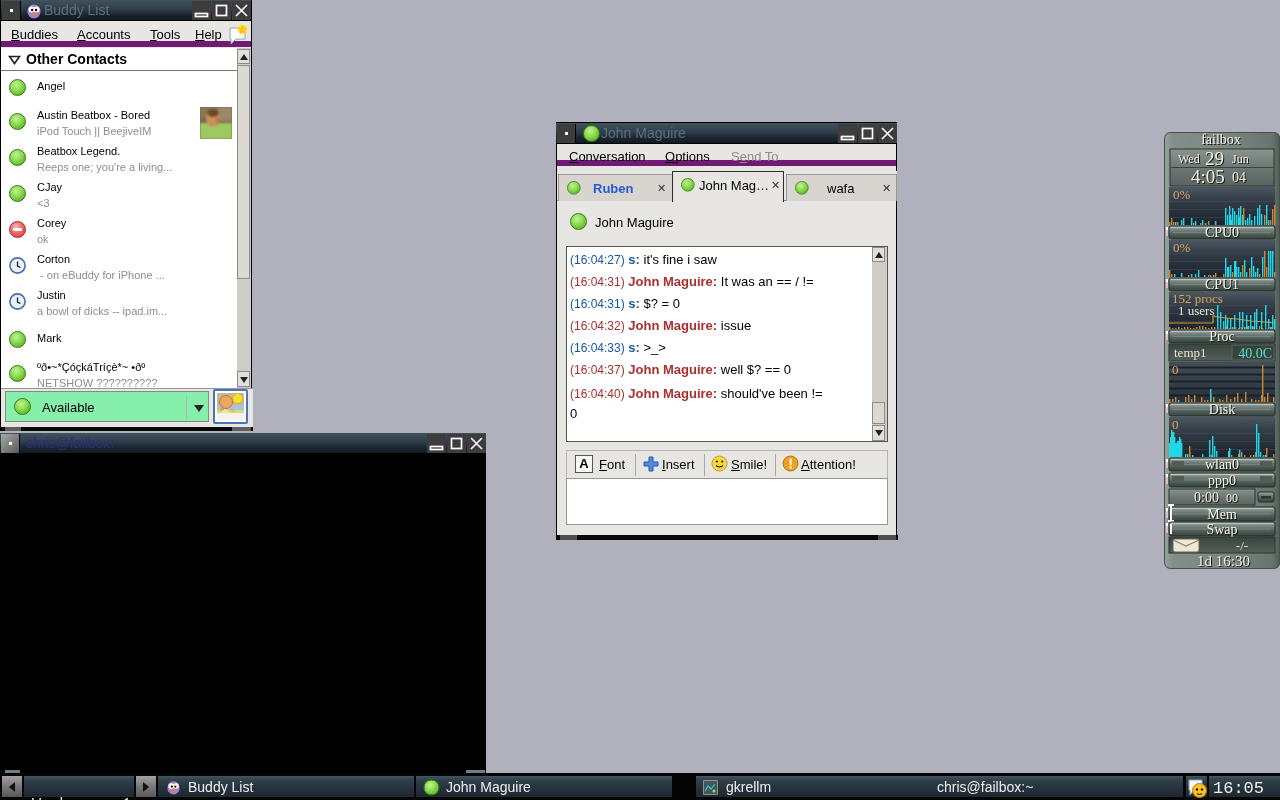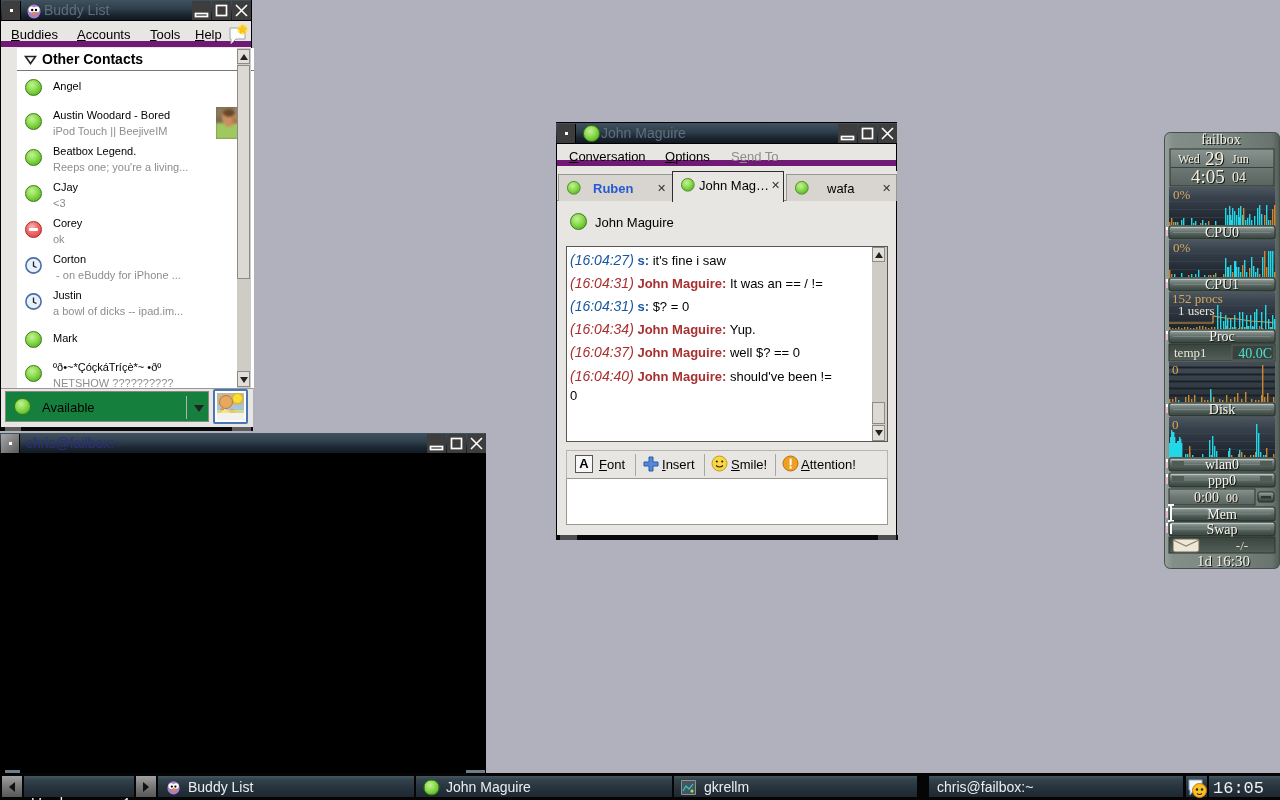--- a/index.html
+++ b/index.html
@@ -20,21 +20,21 @@
 .ball { position:absolute; width:17px; height:17px; border-radius:50%; }
 .ball.g { background:radial-gradient(circle at 6px 5px, #c6f09a 0%, #8ede52 40%, #61bc2a 75%, #4e9e1e 100%); border:1px solid #3c7a14; }
 .ball.r { background:radial-gradient(circle at 6px 5px, #f8b8b8 0%, #ee6a6a 45%, #d83838 100%); border:1px solid #a82424; }
 .ball.r::after { content:""; position:absolute; left:3px; top:6px; width:9px; height:3px; background:#fff; border-radius:1px; }
 .clockic { position:absolute; width:17px; height:17px; }
 .bname { position:absolute; left:36px; font-size:11px; color:#000; white-space:nowrap; }
 .bsub { position:absolute; left:36px; font-size:11px; color:#8d8d8d; white-space:nowrap; }
 .tab { position:absolute; top:3px; height:27px; font-size:13px; }
 .tabball { left:8px; top:6px; transform:scale(0.8); transform-origin:left top; }
 .tabx { position:absolute; top:7px; font-size:11px; color:#333; }
-.ts { font-size:14px;font-style:italic; }
+.ts { font-size:12px; }
 .b { color:#16569e; }
 .r { color:#a82f2f; }
 .tbtxt { position:absolute; top:6px; font-size:13px;text-align:right; }
 .tbsep { position:absolute; top:3px; width:1px; height:22px; background:#aaa7a2; }
 .wsbtn { position:absolute; top:3px; width:20px; height:21px; background:linear-gradient(180deg,#a2a2a2,#7c7c7c 45%,#585858); text-align:center; }
 .tpanel { position:absolute; top:3px; height:21px; background:linear-gradient(180deg,#46565e 0%,#32424c 18%,#27333d 55%,#1d2831 100%); }
 .ttxt { position:absolute; left:30px; top:3px; font-size:14px; color:#eceff1; white-space:nowrap; }
 </style>
 </head>
 <body>
@@ -104,33 +104,33 @@
     <span style="left:76px;"><u>A</u>ccounts</span>
     <span style="left:149px;"><u>T</u>ools</span>
     <span style="left:194px;"><u>H</u>elp</span>
     <svg style="position:absolute;left:226px;top:2px;" width="22" height="22" viewBox="0 0 22 22">
       <path d="M3 4 h15 v11 h-9 l-5 5 v-5 h-1 z" fill="#fdfdfd" stroke="#9aa2aa" stroke-width="1"></path>
       <circle cx="15.5" cy="5.5" r="5" fill="#ffe040"></circle>
       <path d="M15.5 1.5 L16.6 4.2 L19.5 4.4 L17.3 6.3 L18 9 L15.5 7.5 L13 9 L13.7 6.3 L11.5 4.4 L14.4 4.2 Z" fill="#f8c820" stroke="#e8a810" stroke-width="0.5"></path>
     </svg>
   </div>
 
-  <div id="blist" style="position:absolute;left:16px;top:48px;width:237px;height:340px;background:#fff;overflow:hidden;font-size:13px;">
+  <div id="blist" style="position:absolute;left:0;top:48px;width:237px;height:340px;background:#fff;overflow:hidden;font-size:13px;">
 
     <svg style="position:absolute;left:7px;top:7px;" width="13" height="10">
         <path d="M1.5 1.5 L11.5 1.5 L6.5 8.5 Z" fill="#fff" stroke="#222" stroke-width="1.6"></path>
       </svg>
     <div style="position:absolute;left:25px;top:3px;font-weight:bold;font-size:14px;">Other Contacts</div>
     <div style="position:absolute;left:0;top:22px;width:237px;height:1px;background:#777;"></div>
 
     <span class="ball g" style="left:8px;top:31px;"></span>
     <div class="bname" style="top:32px;">Angel</div>
 
     <span class="ball g" style="left:8px;top:65px;"></span>
-    <div class="bname" style="top:61px;">Austin Woodard - Bored</div>
+    <div class="bname" style="top:61px;">Austin Beatbox - Bored</div>
     <div class="bsub" style="top:77px;">iPod Touch || BeejiveIM</div>
     <svg style="position:absolute;left:199px;top:59px;" width="32" height="32" viewBox="0 0 32 32">
       <defs>
           <filter id="bl">
             <feGaussianBlur stdDeviation="1.2"></feGaussianBlur>
           </filter>
         </defs>
       <rect width="32" height="32" fill="#7a6a50"></rect>
       <g filter="url(#bl)">
         <rect x="0" y="0" width="32" height="10" fill="#8a7858"></rect>
@@ -182,21 +182,21 @@
         <path d="M0 6 L4 0 L8 6 Z" fill="#222"></path>
       </svg>
     <div style="position:absolute;left:0;top:17px;width:13px;height:214px;background:#dcd9d4;border:1px solid #8e8b86;"></div>
     <div style="position:absolute;left:0;top:323px;width:13px;height:16px;background:#e2dfda;border:1px solid #8e8b86;"></div>
     <svg style="position:absolute;left:3px;top:329px;" width="8" height="6">
         <path d="M0 0 L8 0 L4 6 Z" fill="#222"></path>
       </svg>
   </div>
 
   <div style="position:absolute;left:0;top:388px;height:39px;width:252px;background:#e8e6e3;border-top:1px solid #9a9894;"></div>
-  <div class="statusbtn" style="position:absolute;left:4px;top:391px;width:204px;height:31px;background:#15803d;border:1px solid #8a8782;">
+  <div class="statusbtn" style="position:absolute;left:4px;top:391px;width:204px;height:31px;background:#86efac;border:1px solid #8a8782;">
     <span class="ball g" style="left:8px;top:6px;"></span>
     <span style="position:absolute;left:36px;top:8px;font-size:13px;">Available</span>
     <span style="position:absolute;left:180px;top:4px;width:1px;height:23px;background:#b5b2ad;"></span>
     <svg style="position:absolute;left:188px;top:13px;" width="10" height="7">
         <path d="M0 0 L10 0 L5 7 Z" fill="#222"></path>
       </svg>
   </div>
   <div style="position:absolute;left:212px;top:389px;width:35px;height:35px;background:#fff;border:2px solid #4a76b8;border-radius:2px;">
     <svg width="31" height="31" viewBox="0 0 31 31">
       <rect x="0" y="0" width="31" height="31" fill="#fdfdfd"></rect>
@@ -266,21 +266,22 @@
   </div>
 
   <span class="ball g" style="left:13px;top:90px;"></span>
   <span style="position:absolute;left:38px;top:92px;font-size:13px;">John Maguire</span>
 
   <div style="position:absolute;left:9px;top:123px;width:322px;height:196px;background:#fff;border:1px solid #5a5752;">
     <div id="msgs" style="position:absolute;left:3px;top:2px;width:296px;font-size:13px;line-height:22px;">
       <div><span class="ts b">(16:04:27)</span> <b class="b">s:</b> it's fine i saw</div>
       <div><span class="ts r">(16:04:31)</span> <b class="r">John Maguire:</b> It was an == / !=</div>
       <div><span class="ts b">(16:04:31)</span> <b class="b">s:</b> $? = 0</div>
-      <div><span class="ts r">(16:04:34)</span> <b class="r">John Maguire:</b> Yup.</div>
+      <div><span class="ts r">(16:04:32)</span> <b class="r">John Maguire:</b> issue</div>
+      <div><span class="ts b">(16:04:33)</span> <b class="b">s:</b> &gt;_&gt;</div>
       <div><span class="ts r">(16:04:37)</span> <b class="r">John Maguire:</b> well $? == 0</div>
       <div style="line-height:19px;margin-top:3px;"><span class="ts r">(16:04:40)</span> <b class="r">John Maguire:</b> should've been !=<br>0</div>
     </div>
 
     <div style="position:absolute;right:0;top:0;width:15px;height:194px;background:#cfccc6;">
       <div style="position:absolute;left:0;top:0;width:13px;height:15px;background:#e2dfda;border:1px solid #8e8b86;"></div>
       <svg style="position:absolute;left:3px;top:5px;" width="8" height="6">
           <path d="M0 6 L4 0 L8 6 Z" fill="#222"></path>
         </svg>
       <div style="position:absolute;left:0;top:155px;width:13px;height:22px;background:#dcd9d4;border:1px solid #8e8b86;"></div>
@@ -723,21 +724,21 @@
       <circle cx="6.2" cy="8" r="1.2" fill="#000"></circle>
         <circle cx="10" cy="8" r="1.2" fill="#000"></circle>
       <path d="M5 11 L12 10.2 L8.5 13.5 Z" fill="#e8882a"></path>
     </svg>
     <span class="ttxt">Buddy List</span>
   </div>
   <div class="tpanel" style="left:416px;width:256px;">
     <span class="ball g" style="left:7px;top:3px;transform:scale(0.95);"></span>
     <span class="ttxt">John Maguire</span>
   </div>
-  <div class="tpanel" style="left:674px;width:243px;">
+  <div class="tpanel" style="left:696px;width:243px;">
     <svg style="position:absolute;left:7px;top:4px;" width="15" height="15">
       <rect width="15" height="15" fill="#8a948e" rx="1"></rect>
       <rect x="1" y="1" width="13" height="13" fill="#4a545e"></rect>
       <path d="M2 11 L5 6 L8 9 L12 4" stroke="#20d0d0" stroke-width="1.2" fill="none"></path>
       <circle cx="11" cy="11" r="1.5" fill="#a0e840"></circle>
     </svg>
     <span class="ttxt">gkrellm</span>
   </div>
   <div class="tpanel" style="left:929px;width:254px;">
     <span class="ttxt" style="left:8px;">chris@failbox:~</span>

